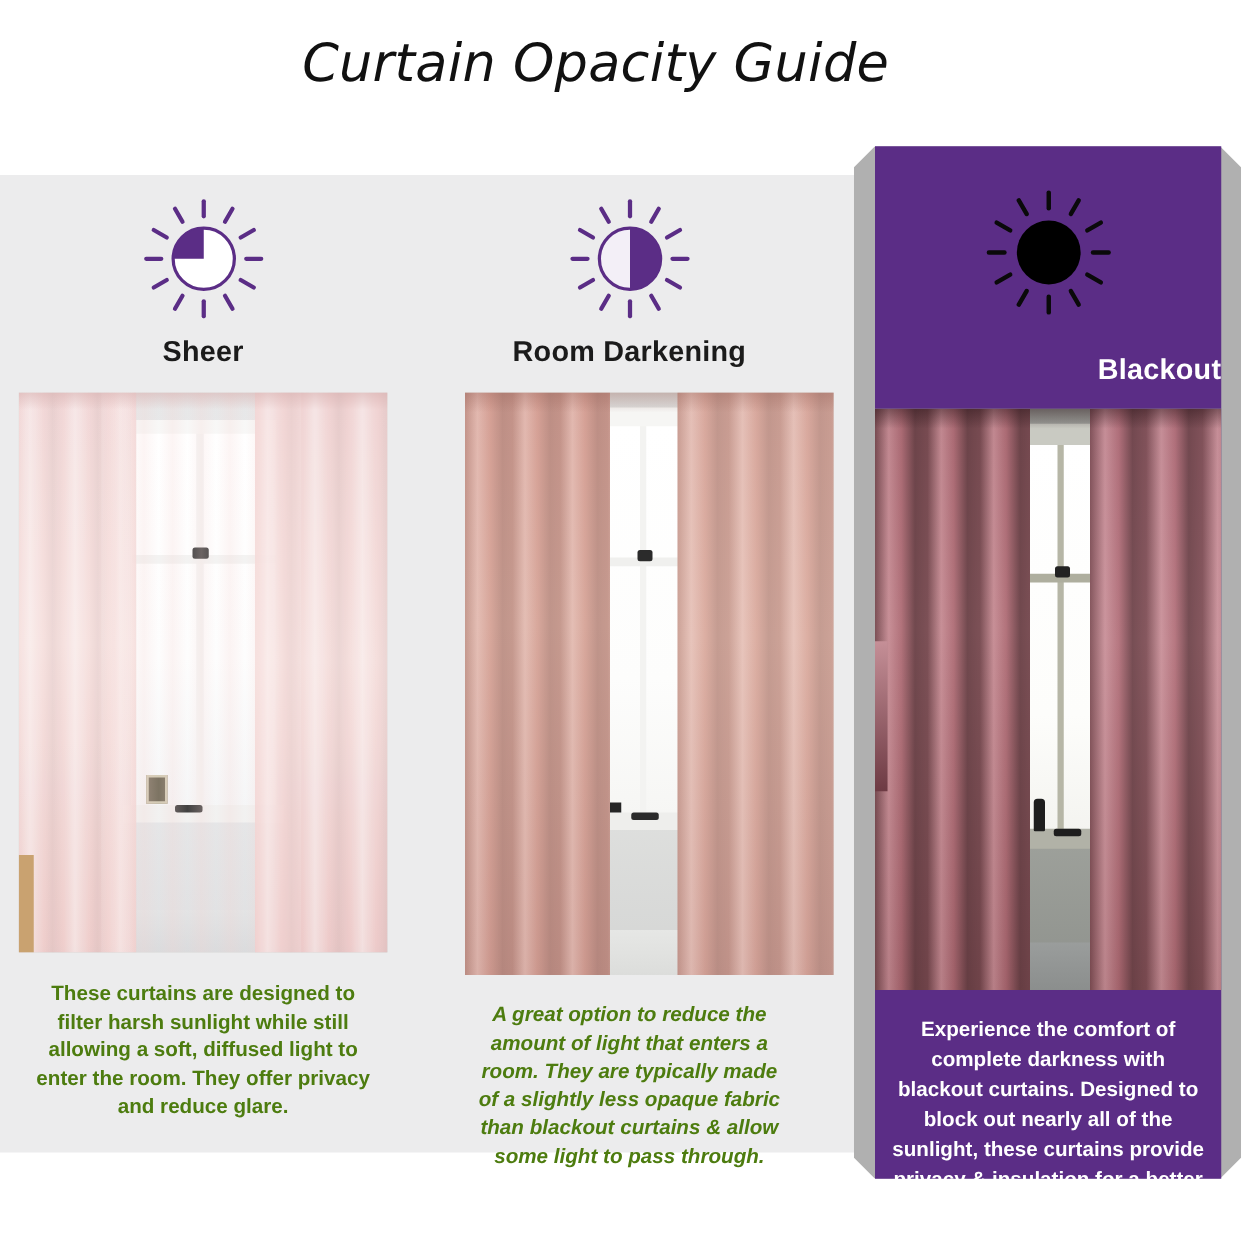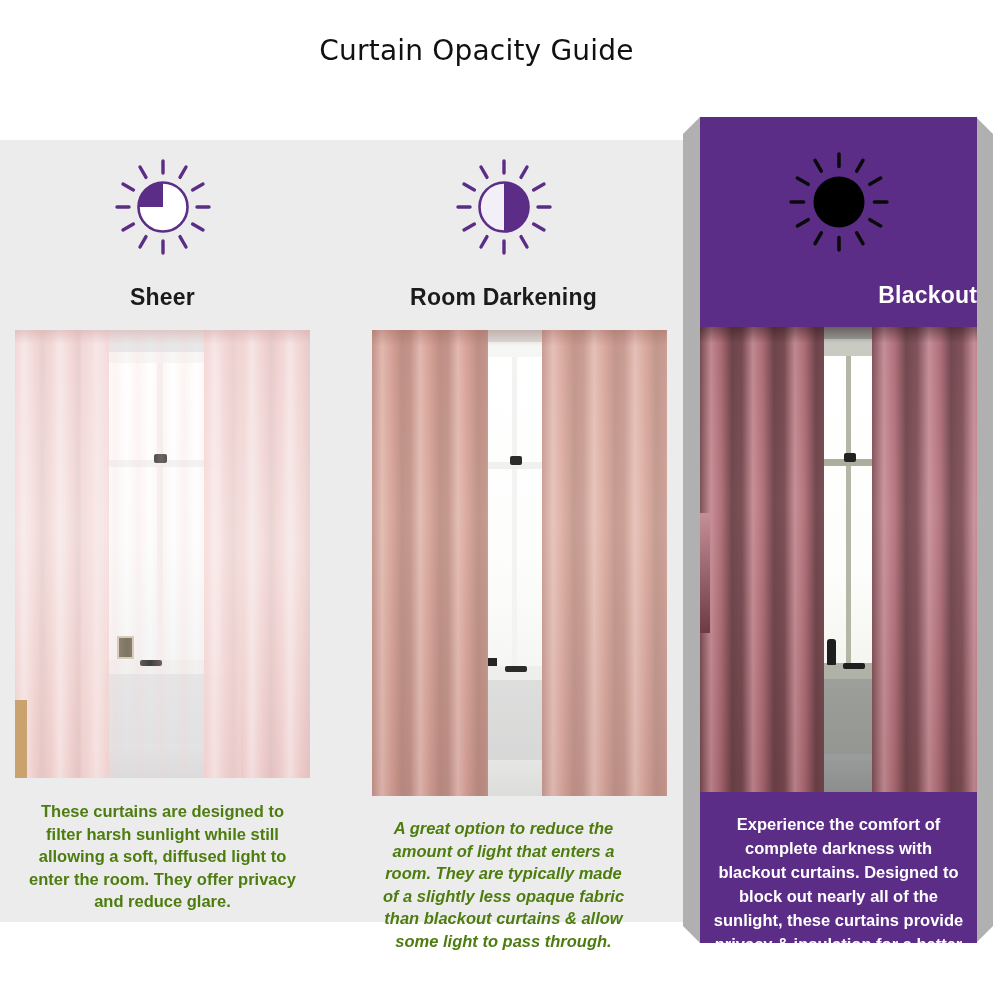--- a/index.html
+++ b/index.html
@@ -9,26 +9,27 @@
     font-family: "Liberation Sans", sans-serif;
     overflow: hidden;
   }
   #stage { position: relative; width: 1000px; height: 1000px; background:#fff; }
 
   
   .page-title {
     position: absolute;
     top: 20px; left: 0; width: 953px;
     text-align: center;
-    font-size: 28px;
+    font-size: 42px;
     font-weight: 400;
     color: #111111;
     letter-spacing: 0.2px;
     line-height: 62px;
     font-family: "DejaVu Sans", sans-serif;
+    font-style: italic;
   }
 
   
   .board-light {
     position: absolute;
     left: 0; top: 140px;
     width: 700px; height: 782px;
     background: #ececed;
   }
 
@@ -63,21 +64,21 @@
   .col-3 .icon-wrap { margin-top: 25px; height: 120px; }
 
   
   .cat-label {
     text-align: center;
     font-size: 23px;
     font-weight: bold;
     color: #1b1b1b;
     letter-spacing: 0.2px;
   }
-  .col-1 .cat-label, .col-2 .cat-label { margin-top: 22px; }
+  .col-1 .cat-label, .col-2 .cat-label { margin-top: 6px; }
   .col-3 .cat-label { margin-top: 20px; color: #ffffff; text-align: right; }
 
   
   .photo {
     position: relative;
     overflow: hidden;
     margin-top: 19px;
   }
   .photo-1 { width: 295px; height: 448px; background:#dfe0e0; }
   .photo-2 { width: 295px; height: 466px; background:#d9d6d4; margin-top: 19px; }

